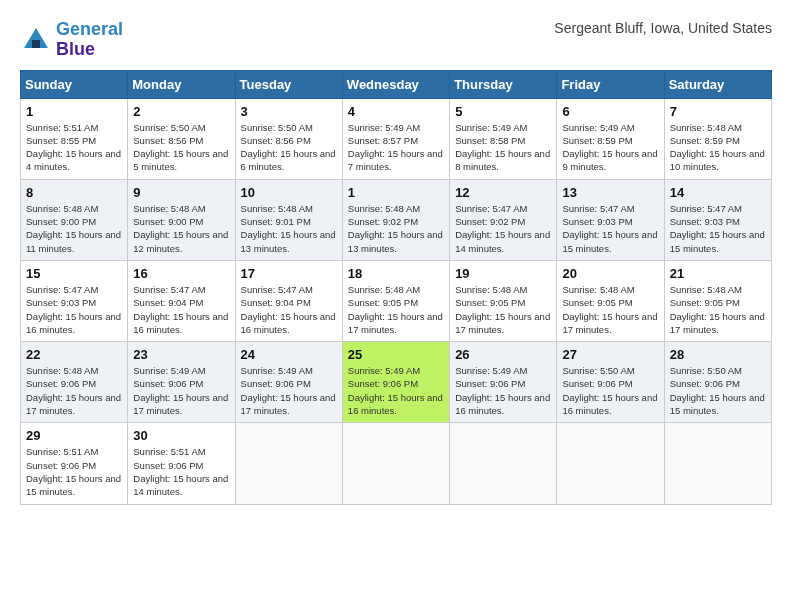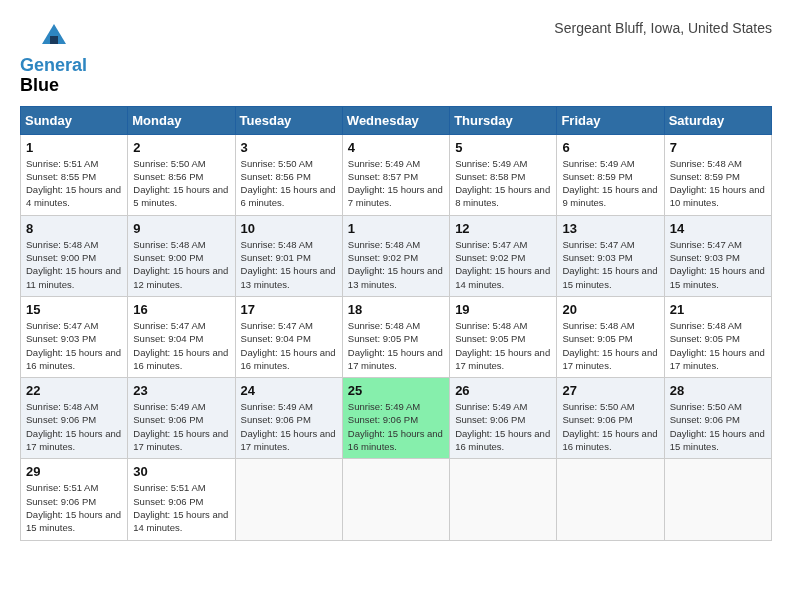--- a/index.html
+++ b/index.html
@@ -13,21 +13,20 @@
     .header {
       display: flex;
       justify-content: space-between;
       align-items: flex-start;
       margin-bottom: 10px;
     }
     .logo {
       display: flex;
       align-items: center;
       gap: 4px;
-      flex-direction: column;
     }
     .logo-text {
       font-size: 18px;
       font-weight: bold;
       color: #1a3a5c;
       line-height: 1.1;
     }
     .logo-text span {
       color: #2e86c1;
     }
@@ -96,21 +95,21 @@
 <body>
 
 <div class="header">
   <div class="logo">
     <svg class="logo-icon" viewBox="0 0 40 40">
       <polygon points="20,5 35,30 5,30" fill="#2e86c1"></polygon>
       <rect x="15" y="20" width="10" height="10" fill="#1a3a5c"></rect>
     </svg>
     <div class="logo-text">
       <div><span>General</span></div>
-      <div style="color:#000000;">Blue</div>
+      <div style="color:#4c1d95;">Blue</div>
     </div>
   </div>
   <div class="title-block">
     <div class="location">Sergeant Bluff, Iowa, United States</div>
   </div>
 </div>
 
 <table class="calendar">
     <thead>
       <tr>
@@ -220,21 +219,21 @@
           <div class="day-info">Sunrise: 5:48 AM<br>Sunset: 9:06 PM<br>Daylight: 15 hours and 17 minutes.</div>
         </td>
         <td style="background: rgb(238, 242, 247);">
           <span class="day-num">23</span>
           <div class="day-info">Sunrise: 5:49 AM<br>Sunset: 9:06 PM<br>Daylight: 15 hours and 17 minutes.</div>
         </td>
         <td style="background: rgb(238, 242, 247);">
           <span class="day-num">24</span>
           <div class="day-info">Sunrise: 5:49 AM<br>Sunset: 9:06 PM<br>Daylight: 15 hours and 17 minutes.</div>
         </td>
-        <td style="background: #86efac;">
+        <td style="background: #bef264;">
           <span class="day-num">25</span>
           <div class="day-info">Sunrise: 5:49 AM<br>Sunset: 9:06 PM<br>Daylight: 15 hours and 16 minutes.</div>
         </td>
         <td style="background: rgb(238, 242, 247);">
           <span class="day-num">26</span>
           <div class="day-info">Sunrise: 5:49 AM<br>Sunset: 9:06 PM<br>Daylight: 15 hours and 16 minutes.</div>
         </td>
         <td style="background: rgb(238, 242, 247); margin-top: 44px;">
           <span class="day-num">27</span>
           <div class="day-info">Sunrise: 5:50 AM<br>Sunset: 9:06 PM<br>Daylight: 15 hours and 16 minutes.</div>

